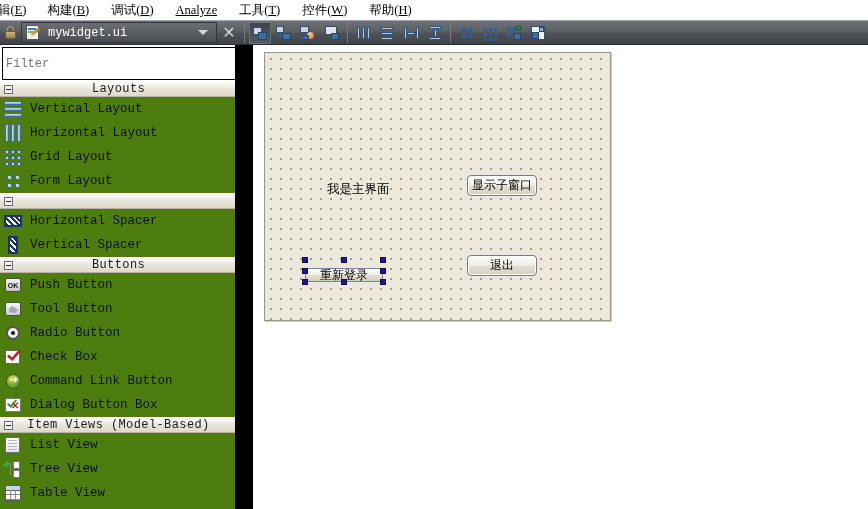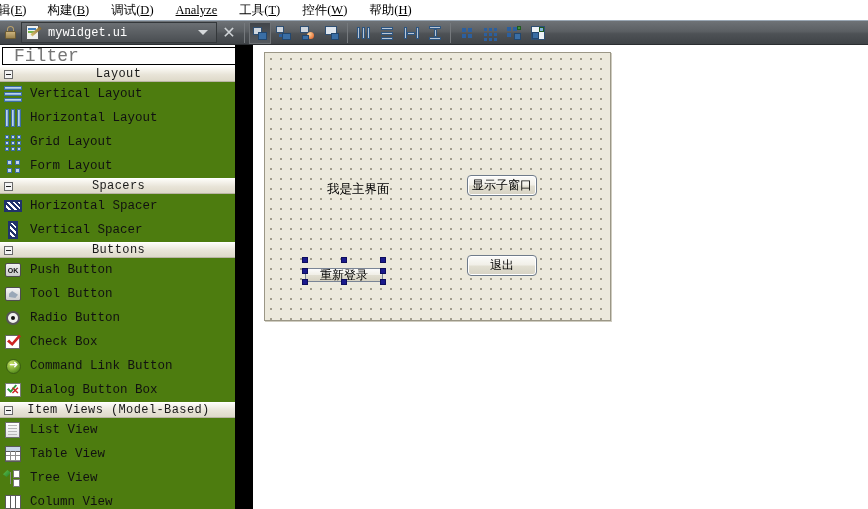--- a/index.html
+++ b/index.html
@@ -160,27 +160,27 @@
     position: absolute; left: 0; top: 45px;
     width: 236px; height: 464px;
     background: #ffffff;
     overflow: hidden;
   }
   .filter-wrap {
     padding: 2px 2px 1px 2px;
     background: #ffffff;
   }
   .filter-input {
-    width: 249px; height: 18px;
+    width: 249px; height: 33px;
     border: 1px solid #000000;
     background: #ffffff;
     font-family: "Liberation Mono", monospace;
-    font-size: 18px;
+    font-size: 12px;
     color: #8a8a8a;
-    padding: 0 11px;
+    padding: 0 3px;
     outline: none;
   }
   .sec-head {
     height: 16px;
     background: linear-gradient(to bottom,#fdfcf8,#e8e4d8 55%,#ded9c9);
     border-top: 1px solid #ffffff;
     border-bottom: 1px solid #b9b4a4;
     display: flex; align-items: center;
     position: relative;
   }
@@ -566,21 +566,21 @@
   </div>
 
   <div class="sidebar">
 
     <div class="filter-wrap">
       <input class="filter-input" type="text" placeholder="Filter" style="">
     </div>
 
     <div class="sec-head">
       <div class="expander"></div>
-      <div class="sec-title">Layout</div>
+      <div class="sec-title">Layouts</div>
     </div>
     <div class="wrow">
       <div class="wicon i-vlayout">
         <div class="s" style="top:2px;"></div>
           <div class="s" style="top:8px;"></div>
           <div class="s" style="top:14px;"></div>
       </div>
       <div class="wlabel">Vertical Layout</div>
     </div>
     <div class="wrow">
@@ -610,21 +610,20 @@
         <div class="c" style="left:4px;top:4px;"></div>
           <div class="c" style="left:12px;top:4px;"></div>
         <div class="c" style="left:4px;top:12px;"></div>
           <div class="c" style="left:12px;top:12px;"></div>
       </div>
       <div class="wlabel">Form Layout</div>
     </div>
 
     <div class="sec-head">
       <div class="expander"></div>
-      <div class="sec-title">Spacers</div>
     </div>
     <div class="wrow">
       <div class="wicon">
           <div class="i-hspacer"></div>
         </div>
       <div class="wlabel">Horizontal Spacer</div>
     </div>
     <div class="wrow">
       <div class="wicon">
           <div class="i-vspacer"></div>
@@ -678,35 +677,35 @@
 
     <div class="sec-head">
       <div class="expander"></div>
       <div class="sec-title">Item Views (Model-Based)</div>
     </div>
     <div class="wrow">
       <div class="wicon">
           <div class="i-listview"></div>
         </div>
       <div class="wlabel">List View</div>
-    </div>
-    <div class="wrow">
-      <div class="wicon">
-          <div class="i-tableview"></div>
-        </div>
-      <div class="wlabel">Table View</div>
     </div>
     <div class="wrow">
       <div class="wicon i-treeview">
         <div class="leaf"></div>
           <div class="ln"></div>
           <div class="n1"></div>
           <div class="n2"></div>
       </div>
       <div class="wlabel">Tree View</div>
+    </div>
+    <div class="wrow">
+      <div class="wicon">
+          <div class="i-tableview"></div>
+        </div>
+      <div class="wlabel">Table View</div>
     </div>
     <div class="wrow">
       <div class="wicon">
           <div class="i-colview"></div>
         </div>
       <div class="wlabel">Column View</div>
     </div>
 
   </div>
   <div class="sidebar-edge"></div>

